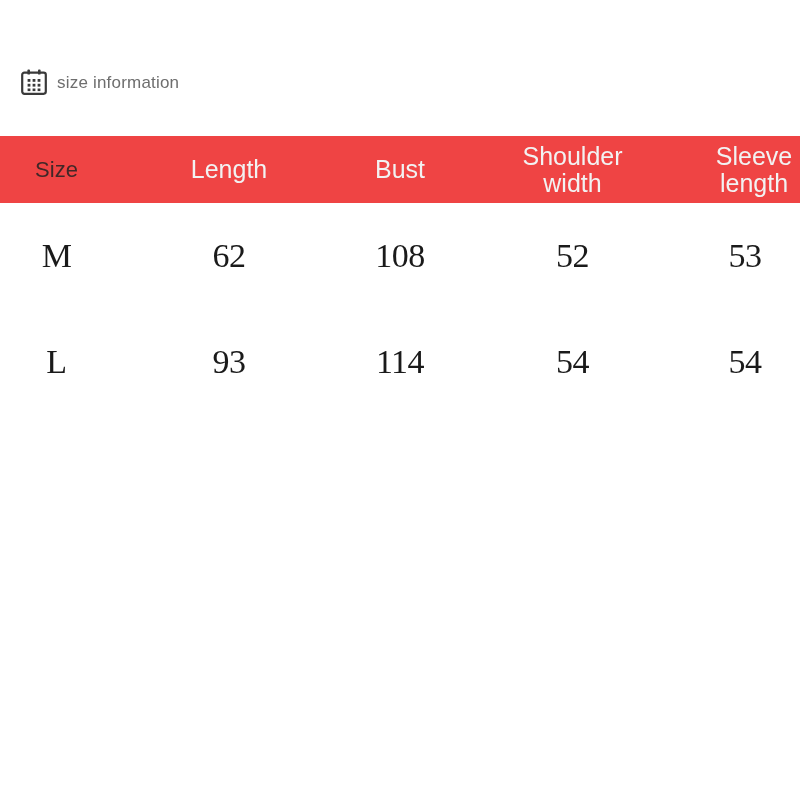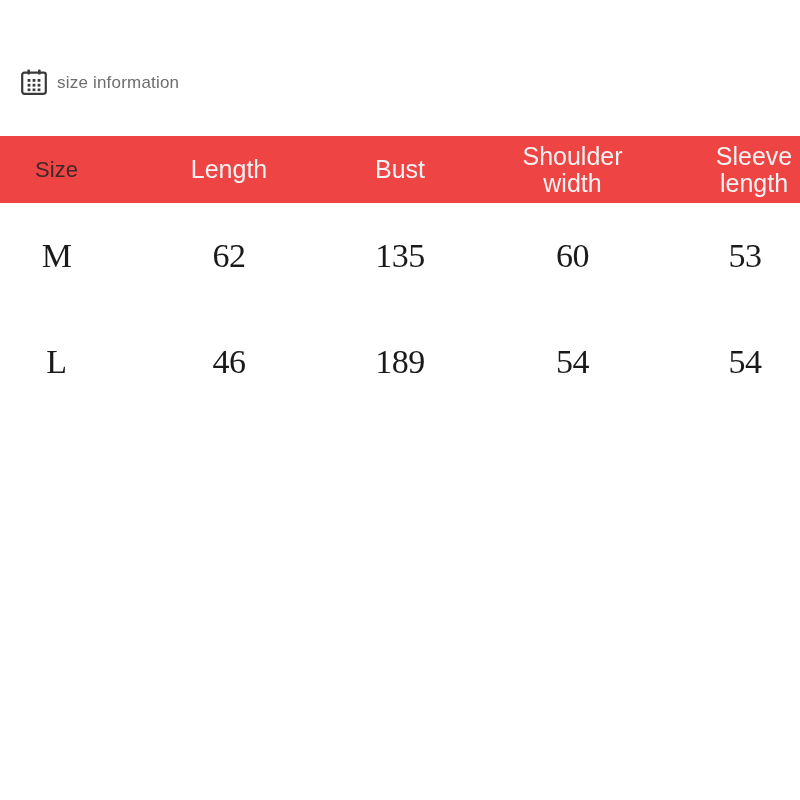--- a/index.html
+++ b/index.html
@@ -153,27 +153,27 @@
         <th class="th-shoulder">Shoulder
 width</th>
         <th class="th-sleeve">Sleeve
 length</th>
       </tr>
     </thead>
     <tbody>
       <tr>
         <td>M</td>
         <td>62</td>
-        <td>135</td>
-        <td>60</td>
+        <td>108</td>
+        <td>52</td>
         <td>53</td>
       </tr>
       <tr>
         <td>L</td>
-        <td>46</td>
-        <td>189</td>
+        <td>93</td>
+        <td>114</td>
         <td>54</td>
         <td>54</td>
       </tr>
     </tbody>
   </table>
 
 </div>
 
 </body></html>

